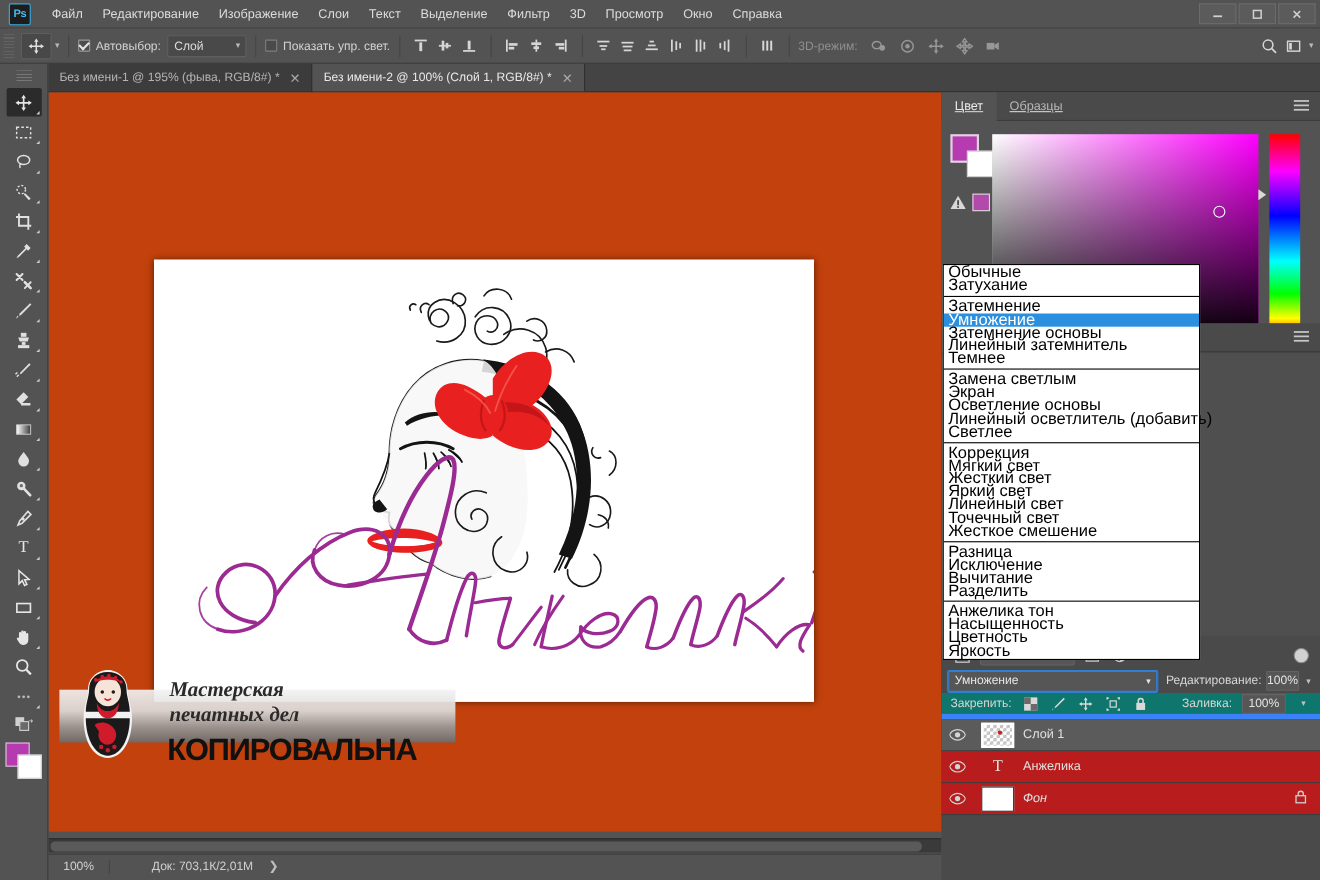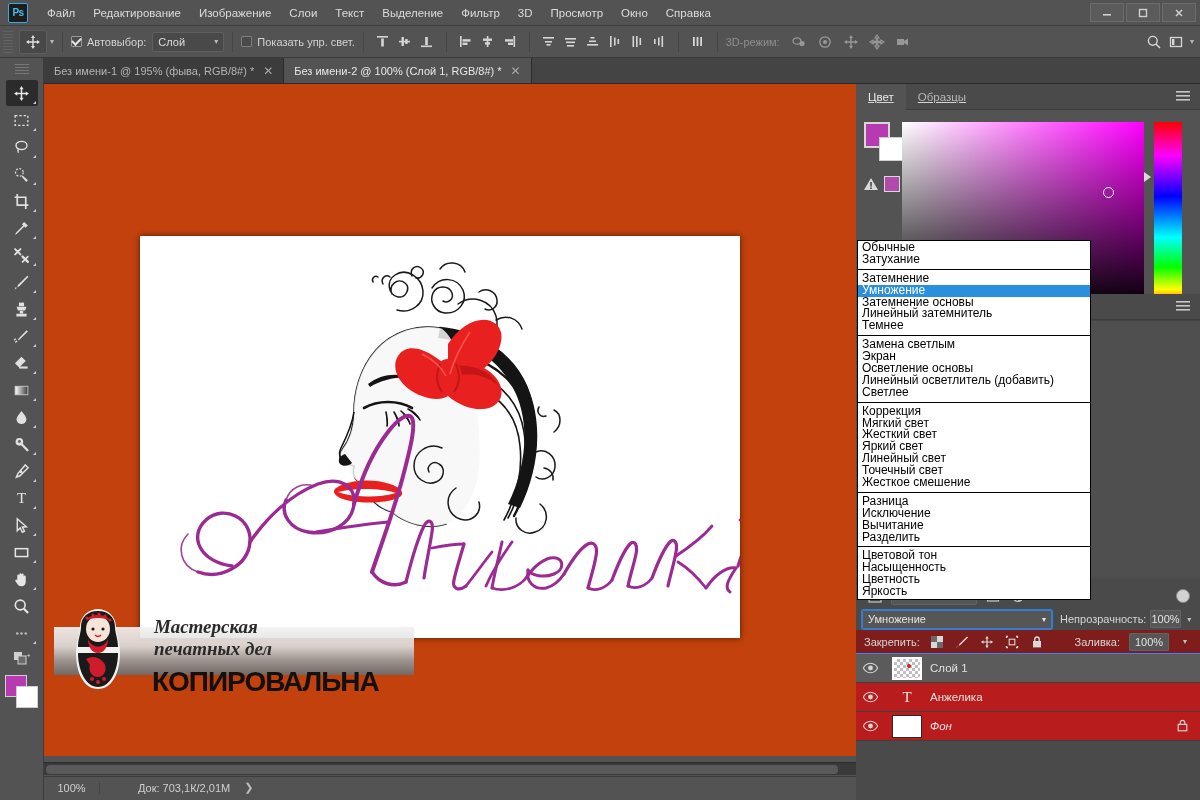--- a/index.html
+++ b/index.html
@@ -225,21 +225,21 @@
   .opacity-lbl { font-size:11px; color:#d6d6d6; white-space:nowrap; margin-left:4px;}
   .num-field {
     width:40px; height:18px; background:#565656; border:1px solid #636363;
     font-size:11px; color:#e2e2e2; display:flex; align-items:center; justify-content:center;
     border-radius:1px;
   }
   .num-caret { width:14px; height:18px; display:flex; align-items:center; justify-content:center;
                font-size:8px; color:#c0c0c0; }
   .lockrow {
     height:24px; display:flex; align-items:center; padding:0 8px; gap:9px;
-    background:#7f1d1d; border-bottom:1px solid #3b82f6;
+    background:#0f766e; border-bottom:5px solid #3b82f6;
   }
   .lock-lbl { font-size:11px; color:#d6d6d6; }
   .lock-ic { width:16px; height:16px; display:flex; align-items:center; justify-content:center; cursor:pointer; }
 
   .layerlist { background:#b91c1c; }
   .layerrow {
     height:29px; display:flex; align-items:center; border-bottom:1px solid #3e3e3e;
     cursor:pointer;
   }
   .layerrow.selected { background:#5b5b5b; }
@@ -261,21 +261,21 @@
     display:flex; align-items:center; justify-content:center;
     font-family:"Liberation Serif", serif; font-size:15px; }
   .layer-name { font-size:11.5px; color:#e0e0e0; }
   .layer-name.italic { font-style:italic; }
   .lock-badge { margin-left:auto; margin-right:12px; color:#cfcfcf; }
 
   
   .blend-dropdown {
     position:absolute; left:857px; top:240px; width:234px;
     background:#fff; border:1px solid #000; z-index:50;
-    font-size:12px; color:#000; padding:1px 0;
+    font-size:15px; color:#000; padding:1px 0;
   }
   .bd-item { height:11.9px; line-height:11.9px; padding:0 4px; white-space:nowrap; cursor:default; }
   .bd-item.sel { background:#2b8fe0; color:#fff; }
   .bd-sep { height:1px; background:#000; margin:3px 0; }
 </style>
 </head>
 <body>
 
 <div id="app">
 
@@ -912,21 +912,21 @@
             </svg>
         </div>
         <div class="lp-toggle"></div>
       </div>
 
       <div class="blendrow">
         <div class="blend-select">
           <span>Умножение</span>
           <span style="font-size:8px;">▾</span>
         </div>
-        <span class="opacity-lbl">Непрозрачность:</span>
+        <span class="opacity-lbl">Редактирование:</span>
         <div class="num-field">100%</div>
         <div class="num-caret">▾</div>
       </div>
 
       <div class="lockrow">
         <span class="lock-lbl">Закрепить:</span>
         <div class="lock-ic">
           <svg width="14" height="14" viewBox="0 0 14 14">
             <rect x="1" y="1" width="12" height="12" fill="#d9d9d9"></rect>
             <rect x="1" y="1" width="6" height="6" fill="#6a6a6a"></rect>
@@ -1031,19 +1031,19 @@
       <div class="bd-item">Яркий свет</div>
       <div class="bd-item">Линейный свет</div>
       <div class="bd-item">Точечный свет</div>
       <div class="bd-item">Жесткое смешение</div>
       <div class="bd-sep"></div>
       <div class="bd-item">Разница</div>
       <div class="bd-item">Исключение</div>
       <div class="bd-item">Вычитание</div>
       <div class="bd-item">Разделить</div>
       <div class="bd-sep"></div>
-      <div class="bd-item">Цветовой тон</div>
+      <div class="bd-item">Анжелика тон</div>
       <div class="bd-item">Насыщенность</div>
       <div class="bd-item">Цветность</div>
       <div class="bd-item">Яркость</div>
     </div>
 
 </div>
 
 </body></html>

